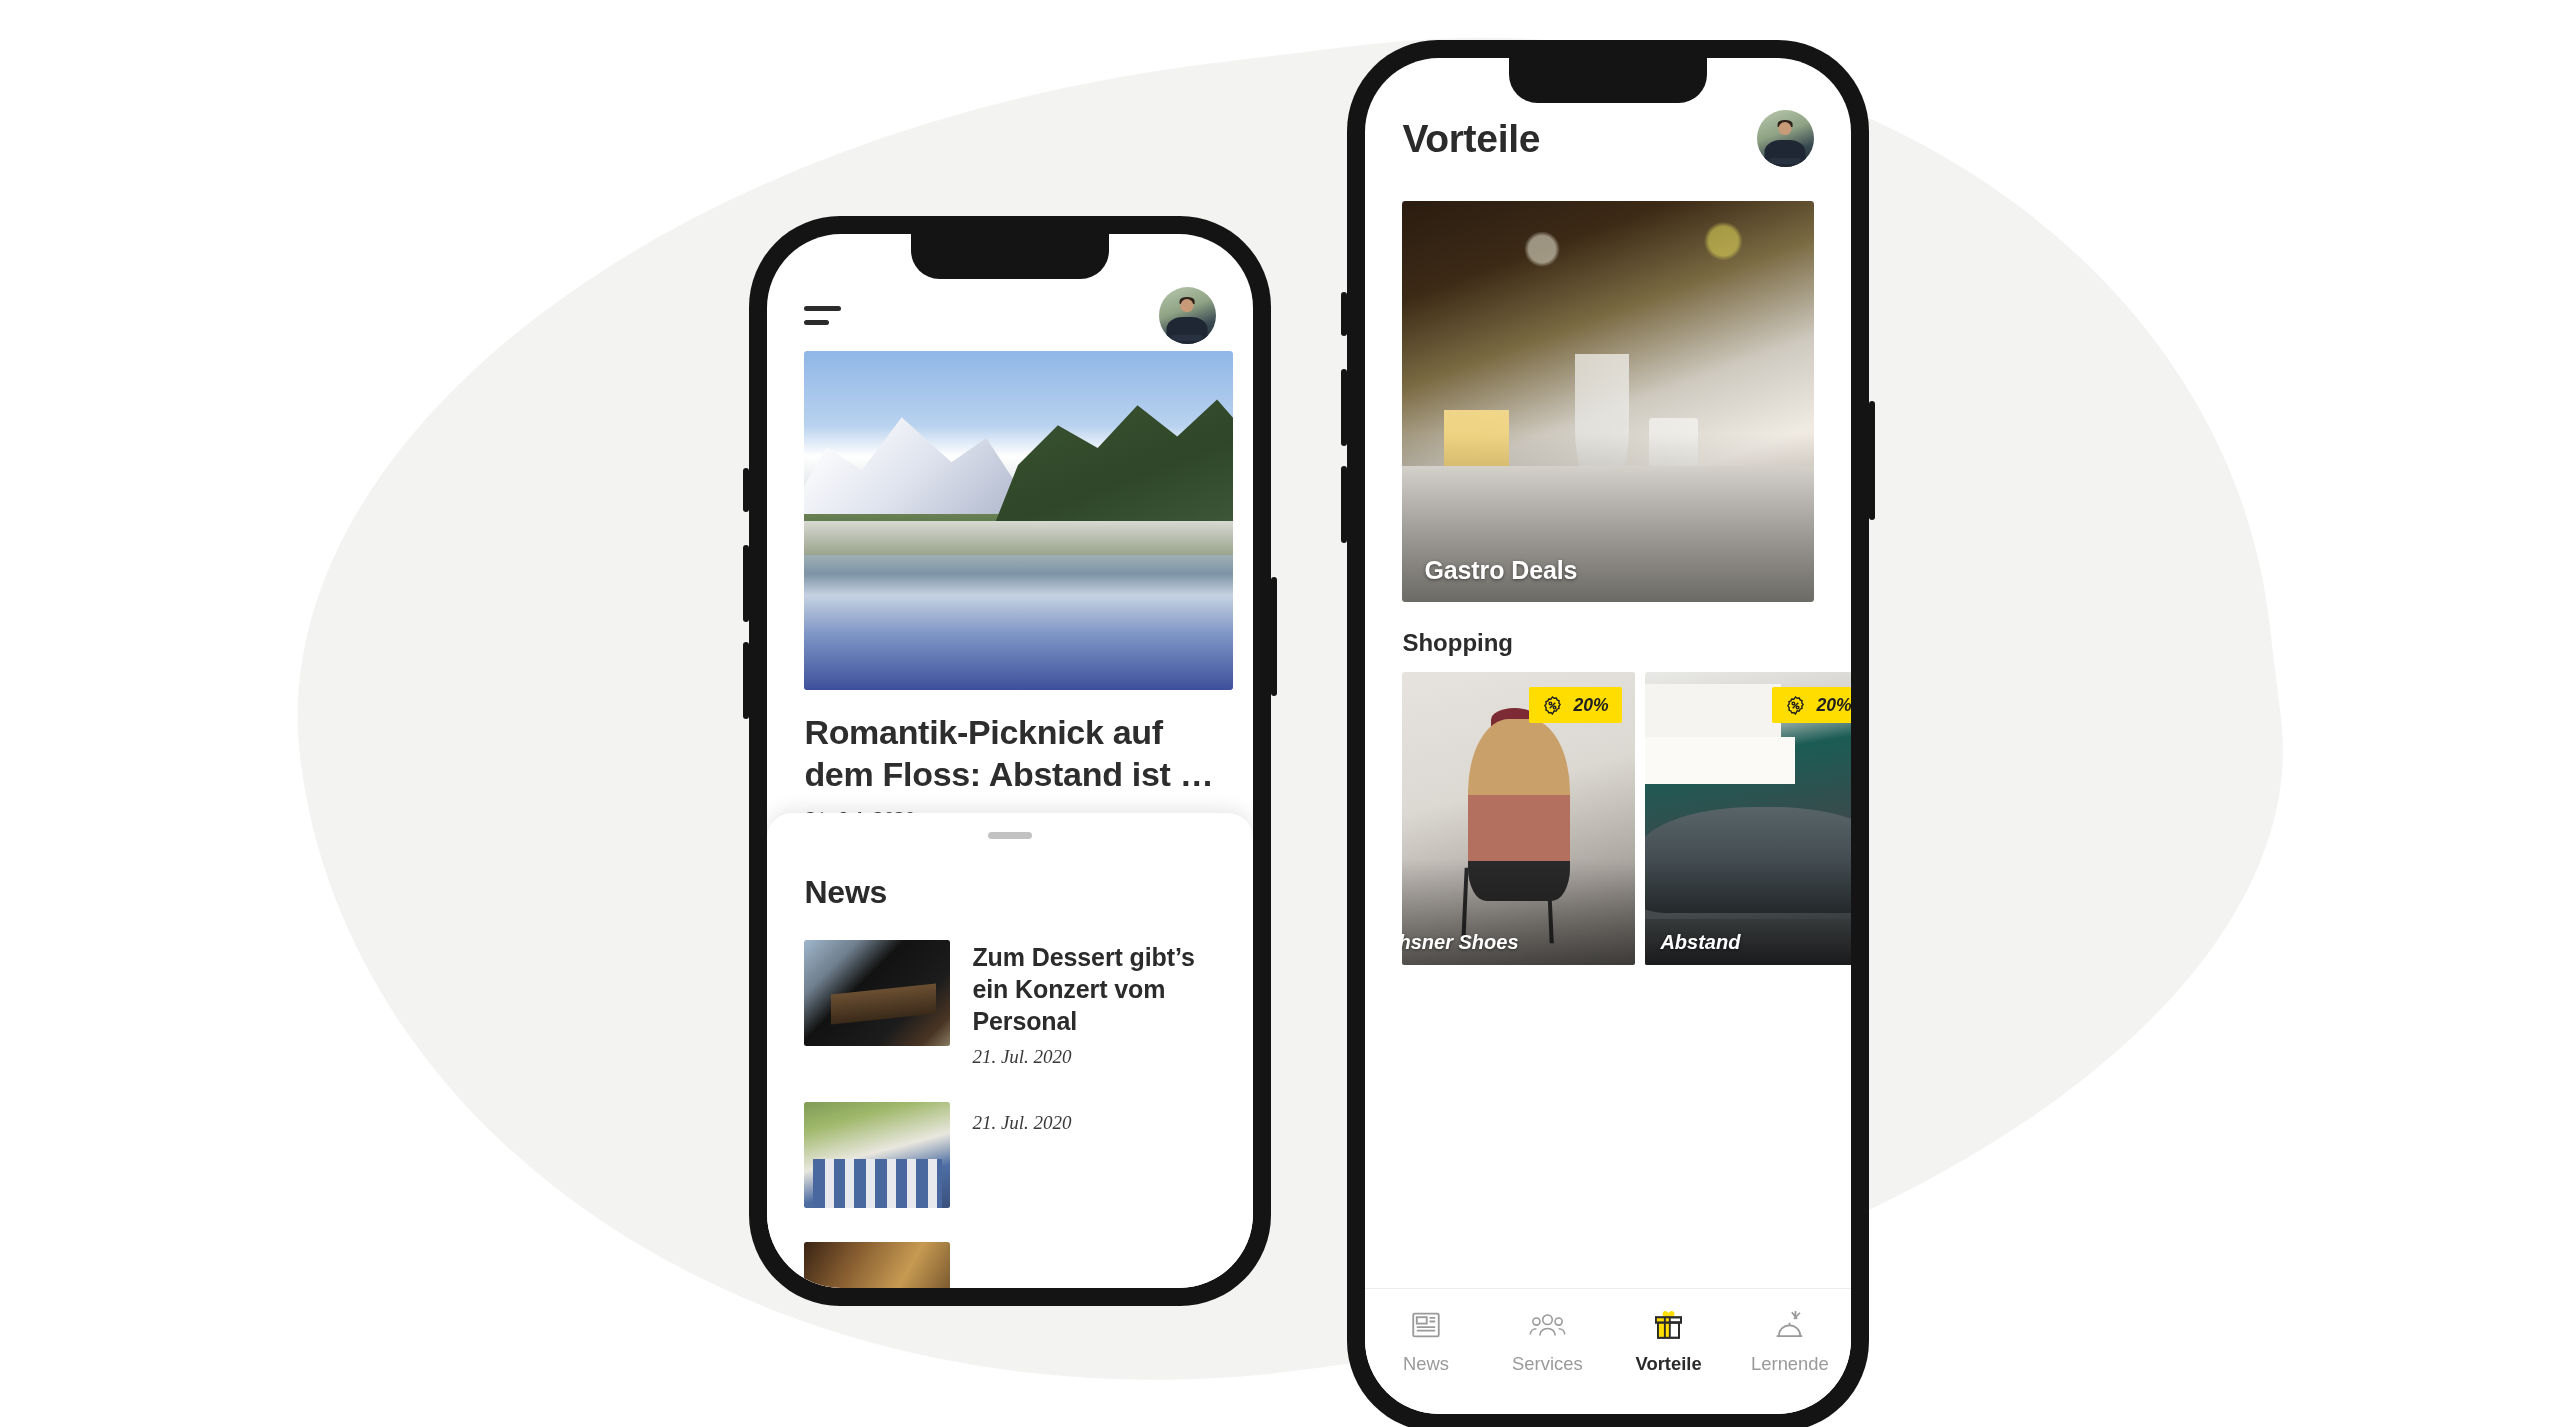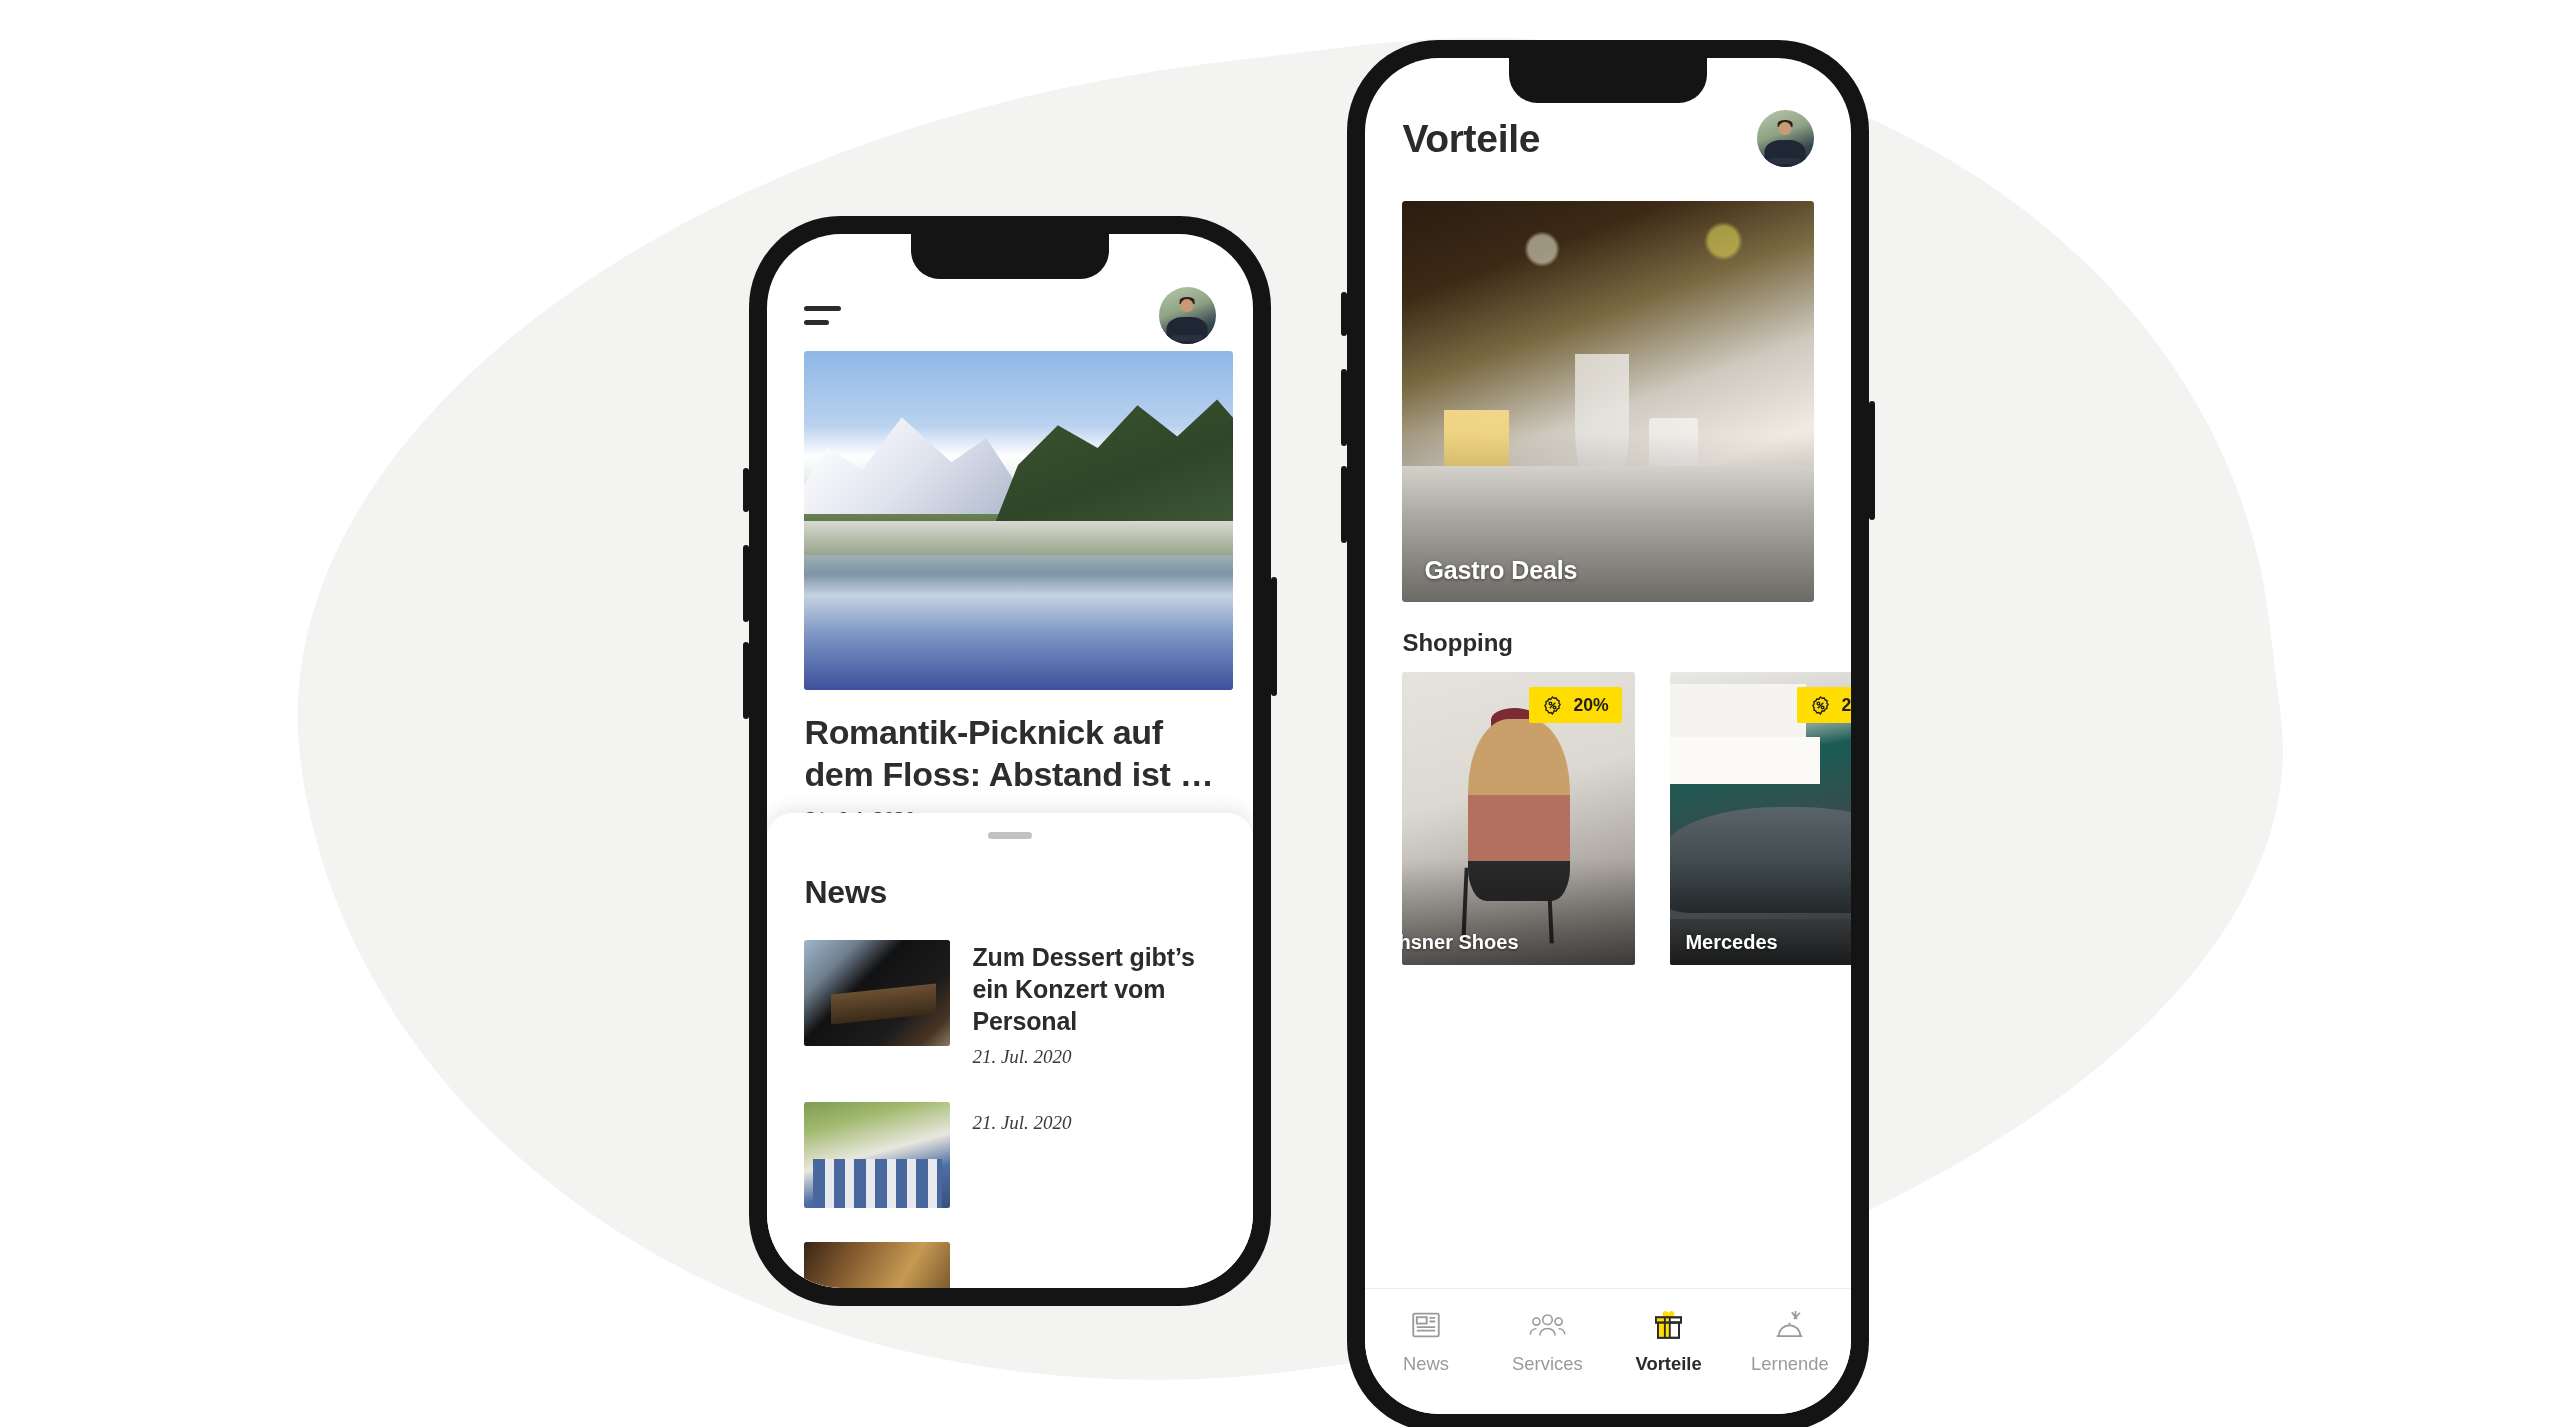--- a/index.html
+++ b/index.html
@@ -216,21 +216,21 @@
   }
   .rp-hero-label {
     position:absolute; left: 22px; bottom: 17px;
     color:#fff; font-weight:bold; font-size: 25px; letter-spacing:-0.1px;
     text-shadow: 0 0.8px 3.4px rgba(0,0,0,.5);
   }
 
   .rp-section-title {
     font-weight: bold; font-size: 24px; color:#2b2b2b; margin: 27px 0 15px 0;
   }
-  .rp-cards { display:flex; gap: 35px; }
+  .rp-cards { display:flex; gap: 10px; font-style: italic; }
   .rp-card {
     position:relative; width: 233px; height: 293px; flex:none;
     border-radius: 2.5px; overflow:hidden;
   }
   .rp-card.shoes {
     background: linear-gradient(165deg,#e6e3de 0%, #dcd8d2 40%, #a9a49e 72%, #6e6a66 100%);
   }
   .rp-card.shoes .model {
     position:absolute; left:28%; top:16%; width:44%; height:62%;
     background: linear-gradient(#caa06a 0 42%, #b4705f 42% 78%, #2a2a2a 78% 100%);
@@ -437,21 +437,21 @@
               <span>
                 <svg width="21" height="21" viewBox="0 0 24 24" fill="none" stroke="#1f1f1f" stroke-width="1.6">
                   <path d="M12 2.2l1.9 1.5 2.4-.3 1 2.2 2.2 1-.3 2.4 1.5 1.9-1.5 1.9.3 2.4-2.2 1-1 2.2-2.4-.3L12 21.6l-1.9-1.5-2.4.3-1-2.2-2.2-1 .3-2.4L3.3 12l1.5-1.9-.3-2.4 2.2-1 1-2.2 2.4.3z"></path>
                   <circle cx="9.6" cy="9.6" r="1.5"></circle>
                     <circle cx="14.4" cy="14.4" r="1.5"></circle>
                   <line x1="15.2" y1="8.8" x2="8.8" y2="15.2"></line>
                 </svg>
               </span>
               <span>20%</span>
             </div>
-            <div class="rp-card-label">Mercedes</div>
+            <div class="rp-card-label">Abstand</div>
           </div>
 
         </div>
       </div>
 
       <div class="rp-nav">
 
         <div class="nav-item">
           <span class="nav-ic">
             <svg width="34" height="34" viewBox="0 0 24 24" fill="none" stroke="#9a9a9a" stroke-width="1.3">

